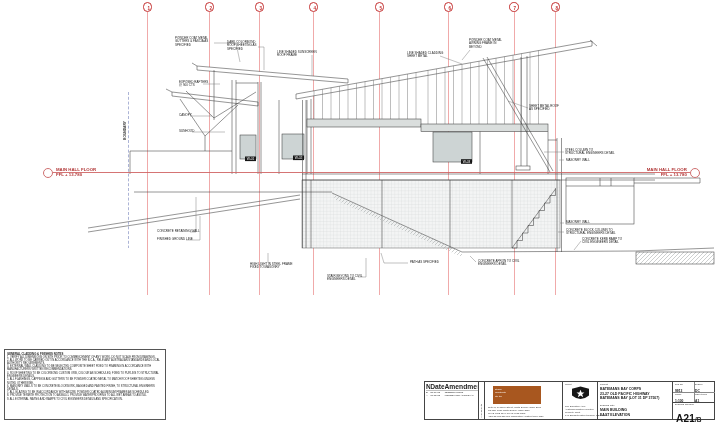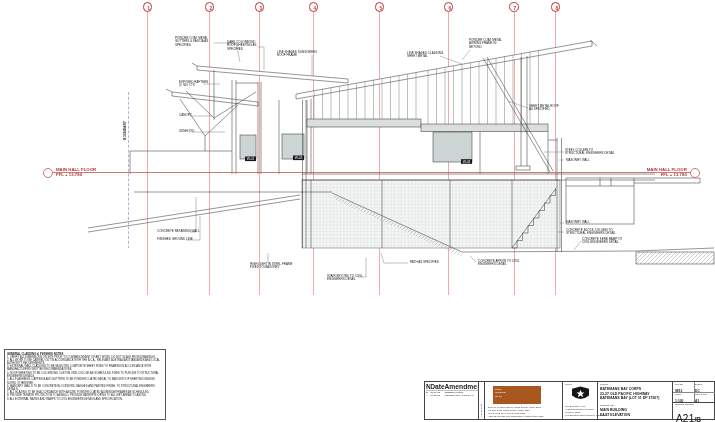--- a/index.html
+++ b/index.html
@@ -39,21 +39,21 @@
   .tb-lab{font-size:6px;transform:scale(.42);transform-origin:0 0;color:#333;white-space:nowrap;}
   .tb-big{font-size:6.4px;font-weight:bold;transform:scale(.55);transform-origin:0 0;
           white-space:nowrap;line-height:1.25;}
   .tb-tiny{font-size:6px;transform:scale(.4);transform-origin:0 0;white-space:nowrap;
           line-height:1.3;color:#333;}
   #rev-head,#rev-rows .rrow{display:flex;}
   #rev-head span,#rev-rows span{display:inline-block;overflow:hidden;}
   #logo-box{position:absolute;left:8px;top:4px;width:48px;height:18px;background:#a8571f;}
   #logo-box .inner{position:absolute;left:2px;top:1.5px;width:100px;transform:scale(.42);
           transform-origin:0 0;color:#fff;font-size:6px;line-height:1.3;}
-  #sheet-num{font-size:10px;font-weight:normal;color:#111;letter-spacing:.2px;}
+  #sheet-num{font-size:10px;font-weight:bold;color:#111;letter-spacing:.2px;}
   #sheet-rev{font-size:6.5px;font-weight:bold;}
   .vstrip{position:absolute;font-size:6px;transform:rotate(-90deg) scale(.4);
           transform-origin:0 0;white-space:nowrap;color:#333;}
 </style>
 </head>
 <body>
 
 <div id="page">
 
   <svg class="abs" style="left:0;top:0;z-index:2" width="715" height="422" viewBox="0 0 715 422">

